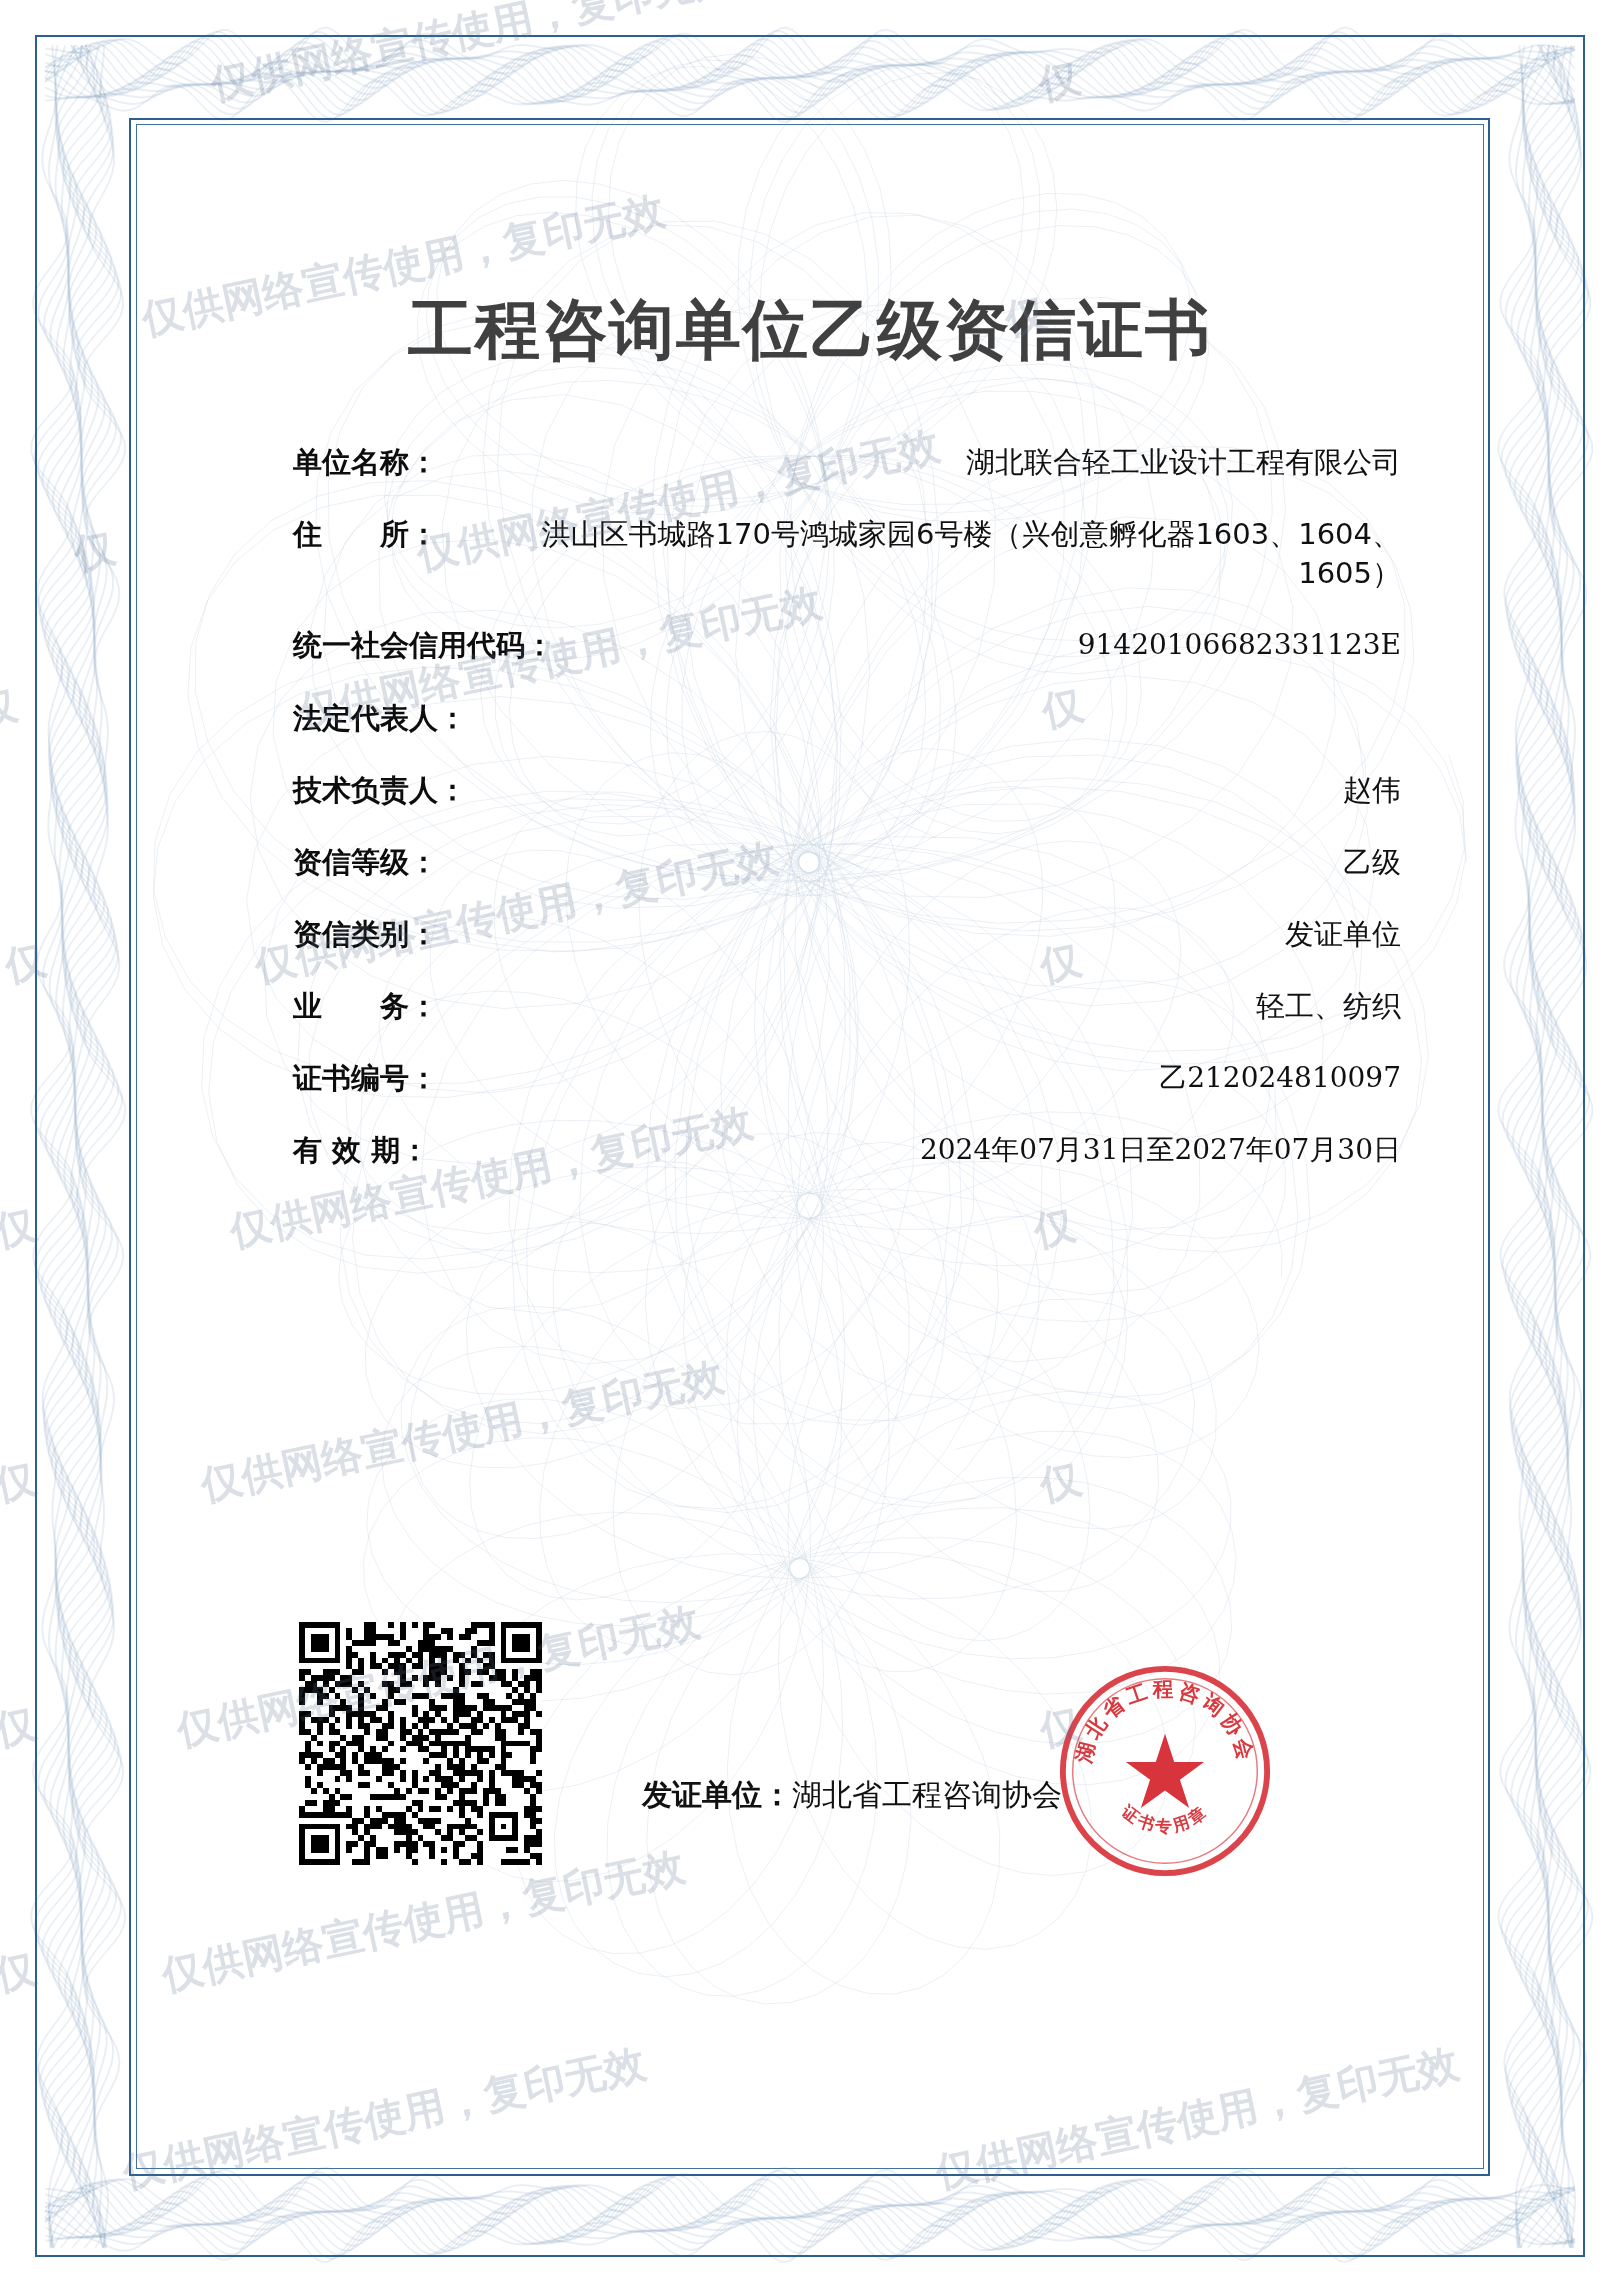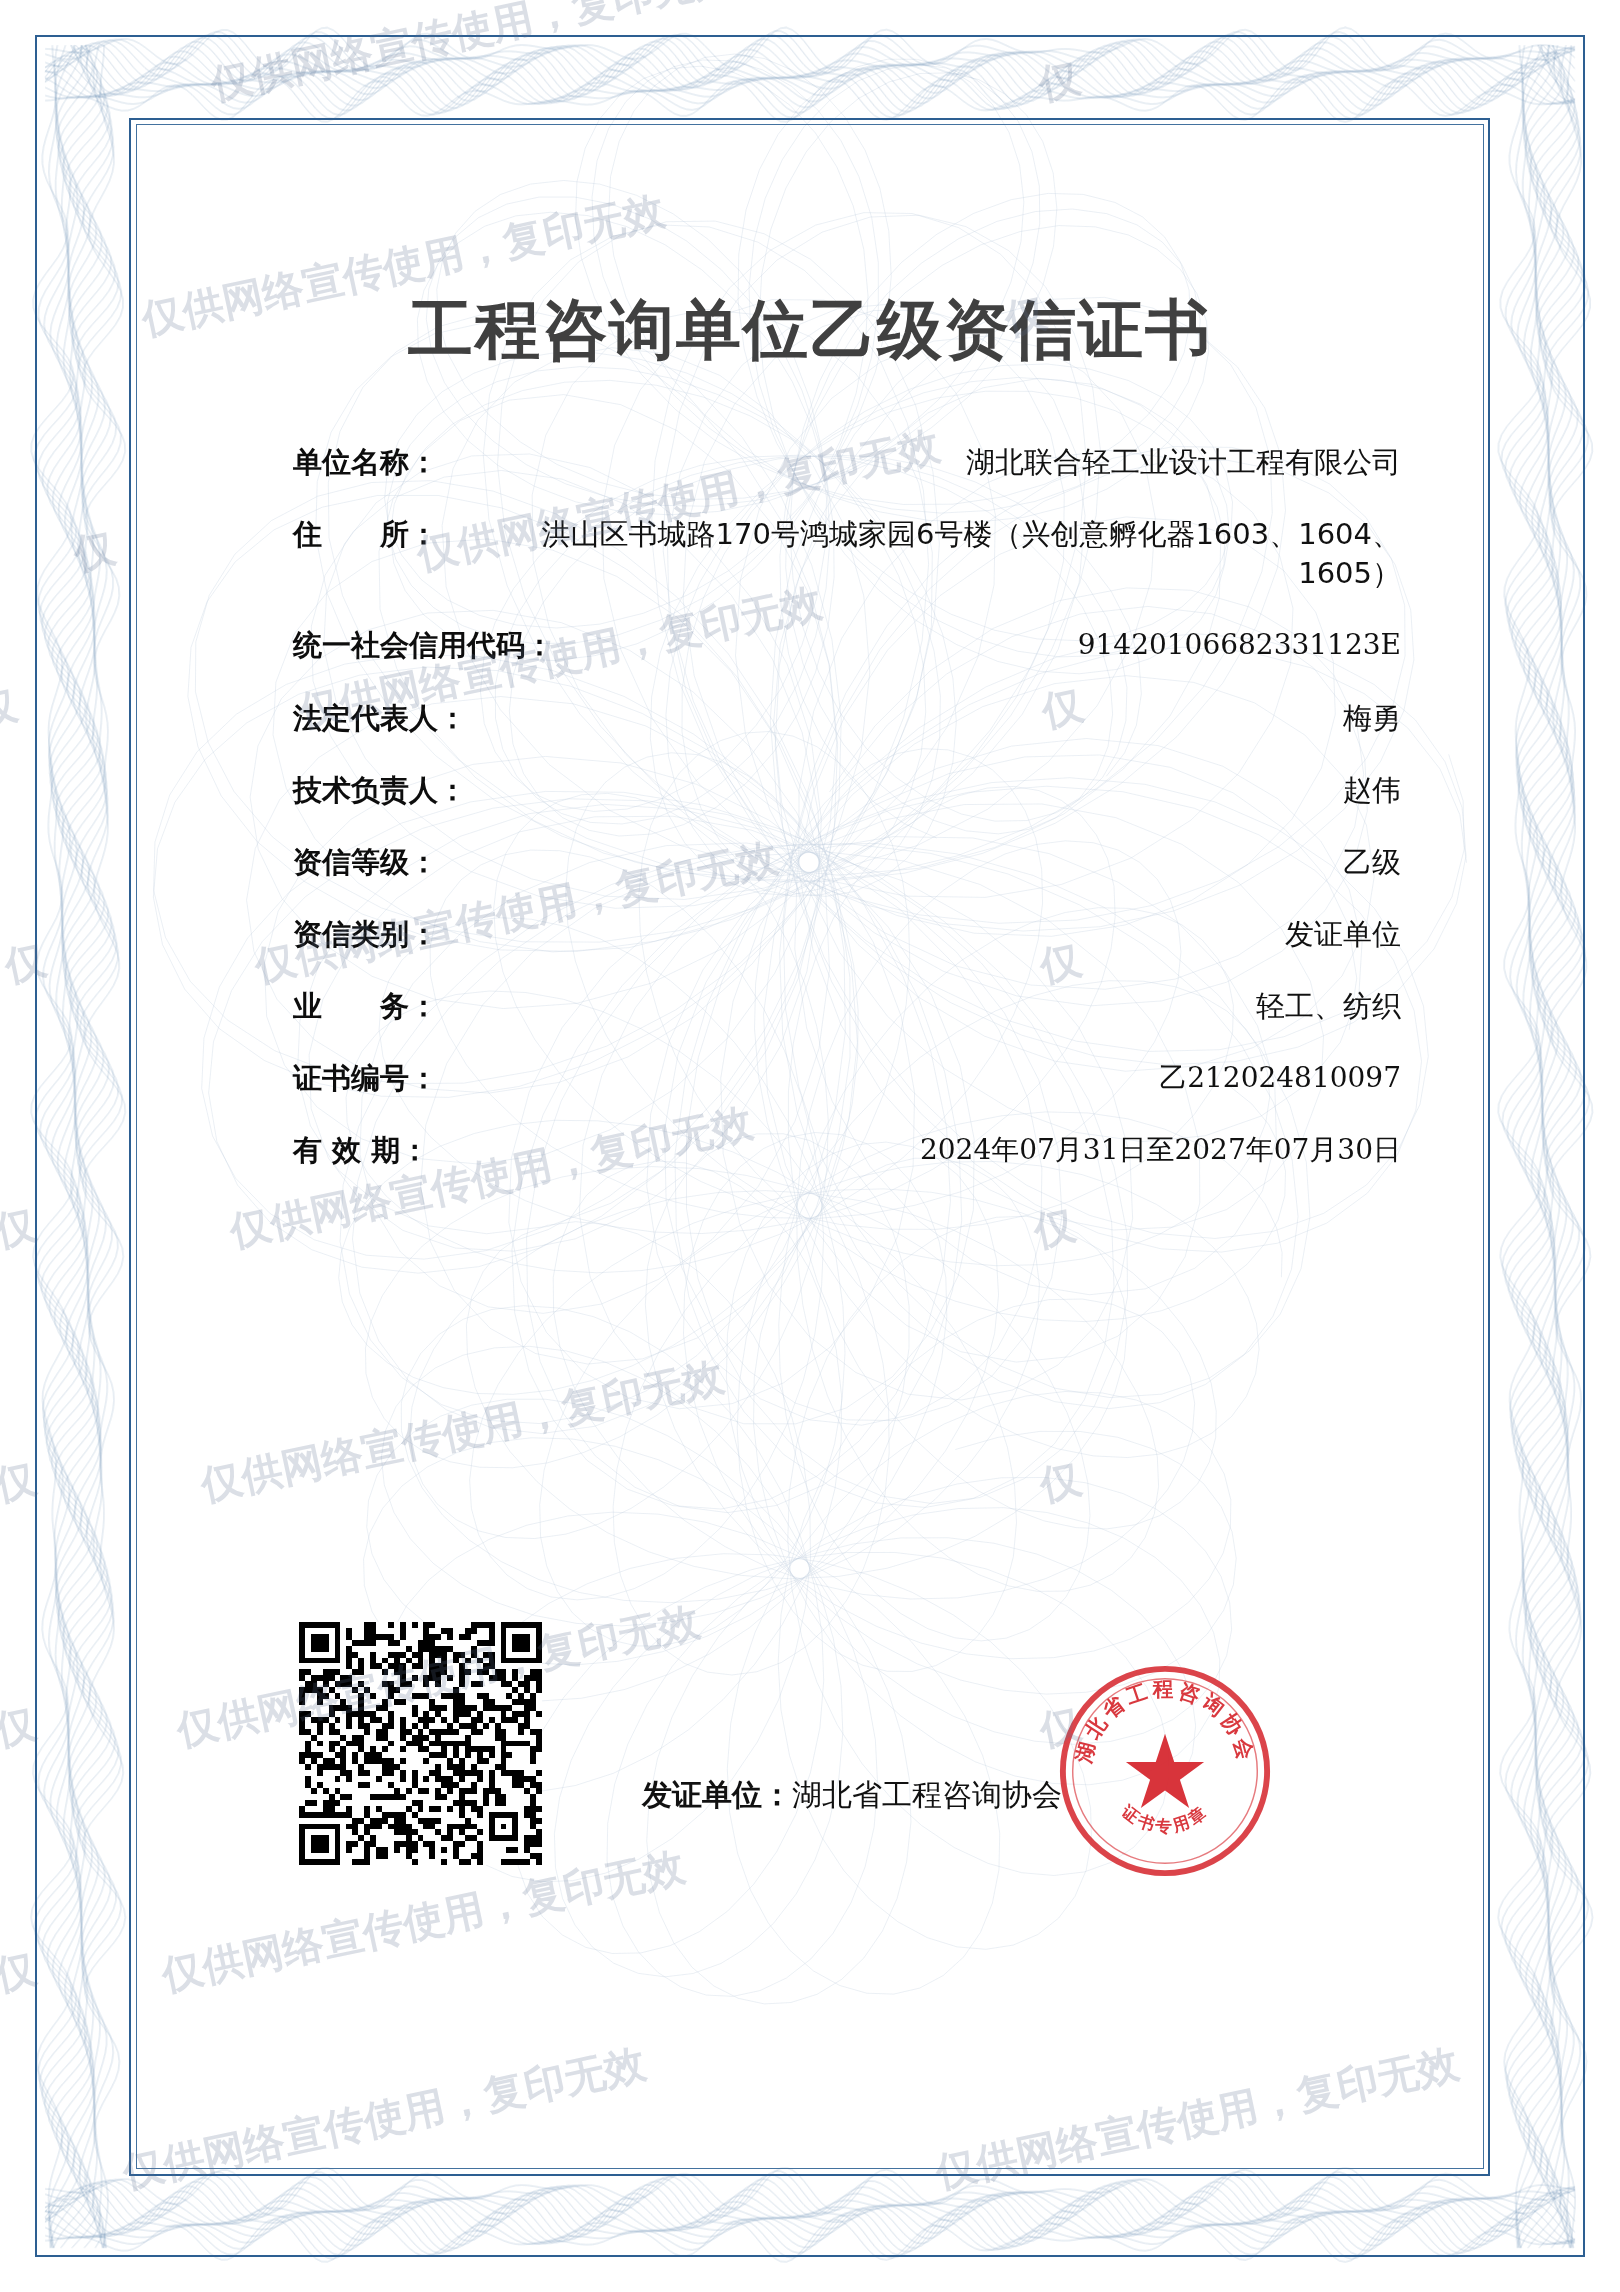--- a/index.html
+++ b/index.html
@@ -271,21 +271,20 @@
         <div class="field-value">洪山区书城路170号鸿城家园6号楼（兴创意孵化器1603、1604、1605）</div>
       </div>
 
       <div class="field-row">
         <div class="field-label wide">统一社会信用代码：</div>
         <div class="field-value serif-num">91420106682331123E</div>
       </div>
 
       <div class="field-row">
         <div class="field-label">法定代表人：</div>
-        <div class="field-value">梅勇</div>
       </div>
 
       <div class="field-row">
         <div class="field-label">技术负责人：</div>
         <div class="field-value">赵伟</div>
       </div>
 
       <div class="field-row">
         <div class="field-label">资信等级：</div>
         <div class="field-value">乙级</div>

